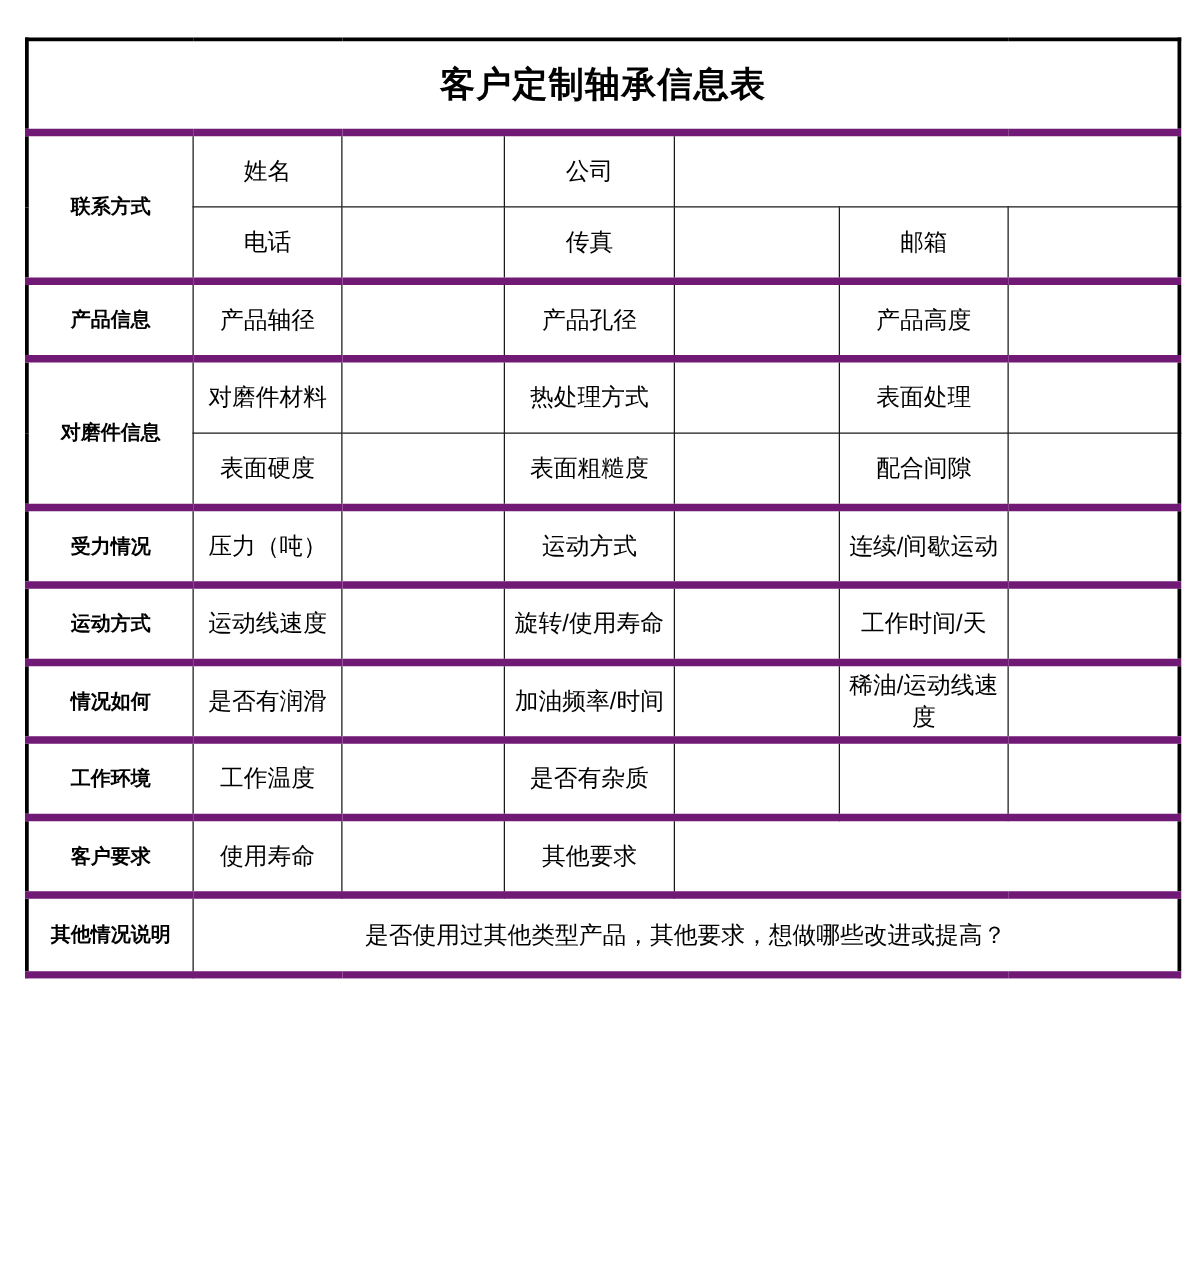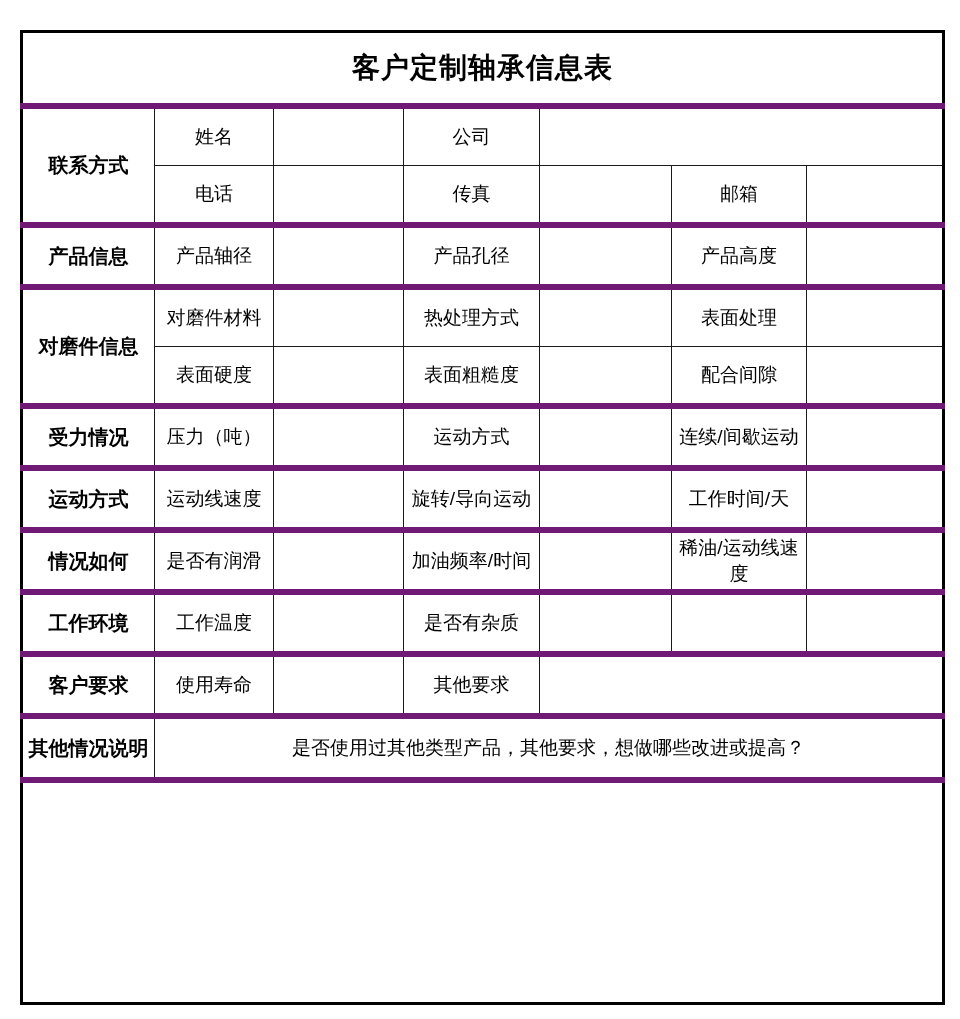--- a/index.html
+++ b/index.html
@@ -4,21 +4,21 @@
 <style>
   html, body {
     margin: 0;
     padding: 0;
     background: #ffffff;
     font-family: "Liberation Sans", sans-serif;
   }
   .page {
     position: relative;
     width: 960px;
-    height: 1019px;
+    height: 783px;
     background: #ffffff;
     overflow: hidden;
   }
   table.form-table {
     position: absolute;
     left: 20px;
     top: 30px;
     width: 922px;
     border-collapse: collapse;
     table-layout: fixed;
@@ -40,21 +40,21 @@
   tr.h-note > td { height: 54px; margin-left: 20px; }
   td.title-cell {
     height: 66px;
     font-size: 28px;
     font-weight: bold;
     letter-spacing: 1px;
     border-bottom: 2px solid #000000;
   }
   td.label-col {
     font-weight: bold;
-    font-size: 20px;
+    font-size: 16px;
   }
   td.big-cell { height: 215px; }
   td.input-cell { cursor: text; }
 </style>
 </head>
 <body>
 
 <div class="page">
   <table class="form-table">
     <colgroup>
@@ -125,21 +125,21 @@
         <td>运动方式</td>
         <td class="input-cell"></td>
         <td>连续/间歇运动</td>
         <td class="input-cell"></td>
       </tr>
 
       <tr class="sec h-std">
         <td class="label-col">运动方式</td>
         <td>运动线速度</td>
         <td class="input-cell"></td>
-        <td>旋转/导向运动</td>
+        <td>旋转/使用寿命</td>
         <td class="input-cell"></td>
         <td>工作时间/天</td>
         <td class="input-cell"></td>
       </tr>
 
       <tr class="sec h-std">
         <td class="label-col">情况如何</td>
         <td>是否有润滑</td>
         <td class="input-cell"></td>
         <td>加油频率/时间</td>

